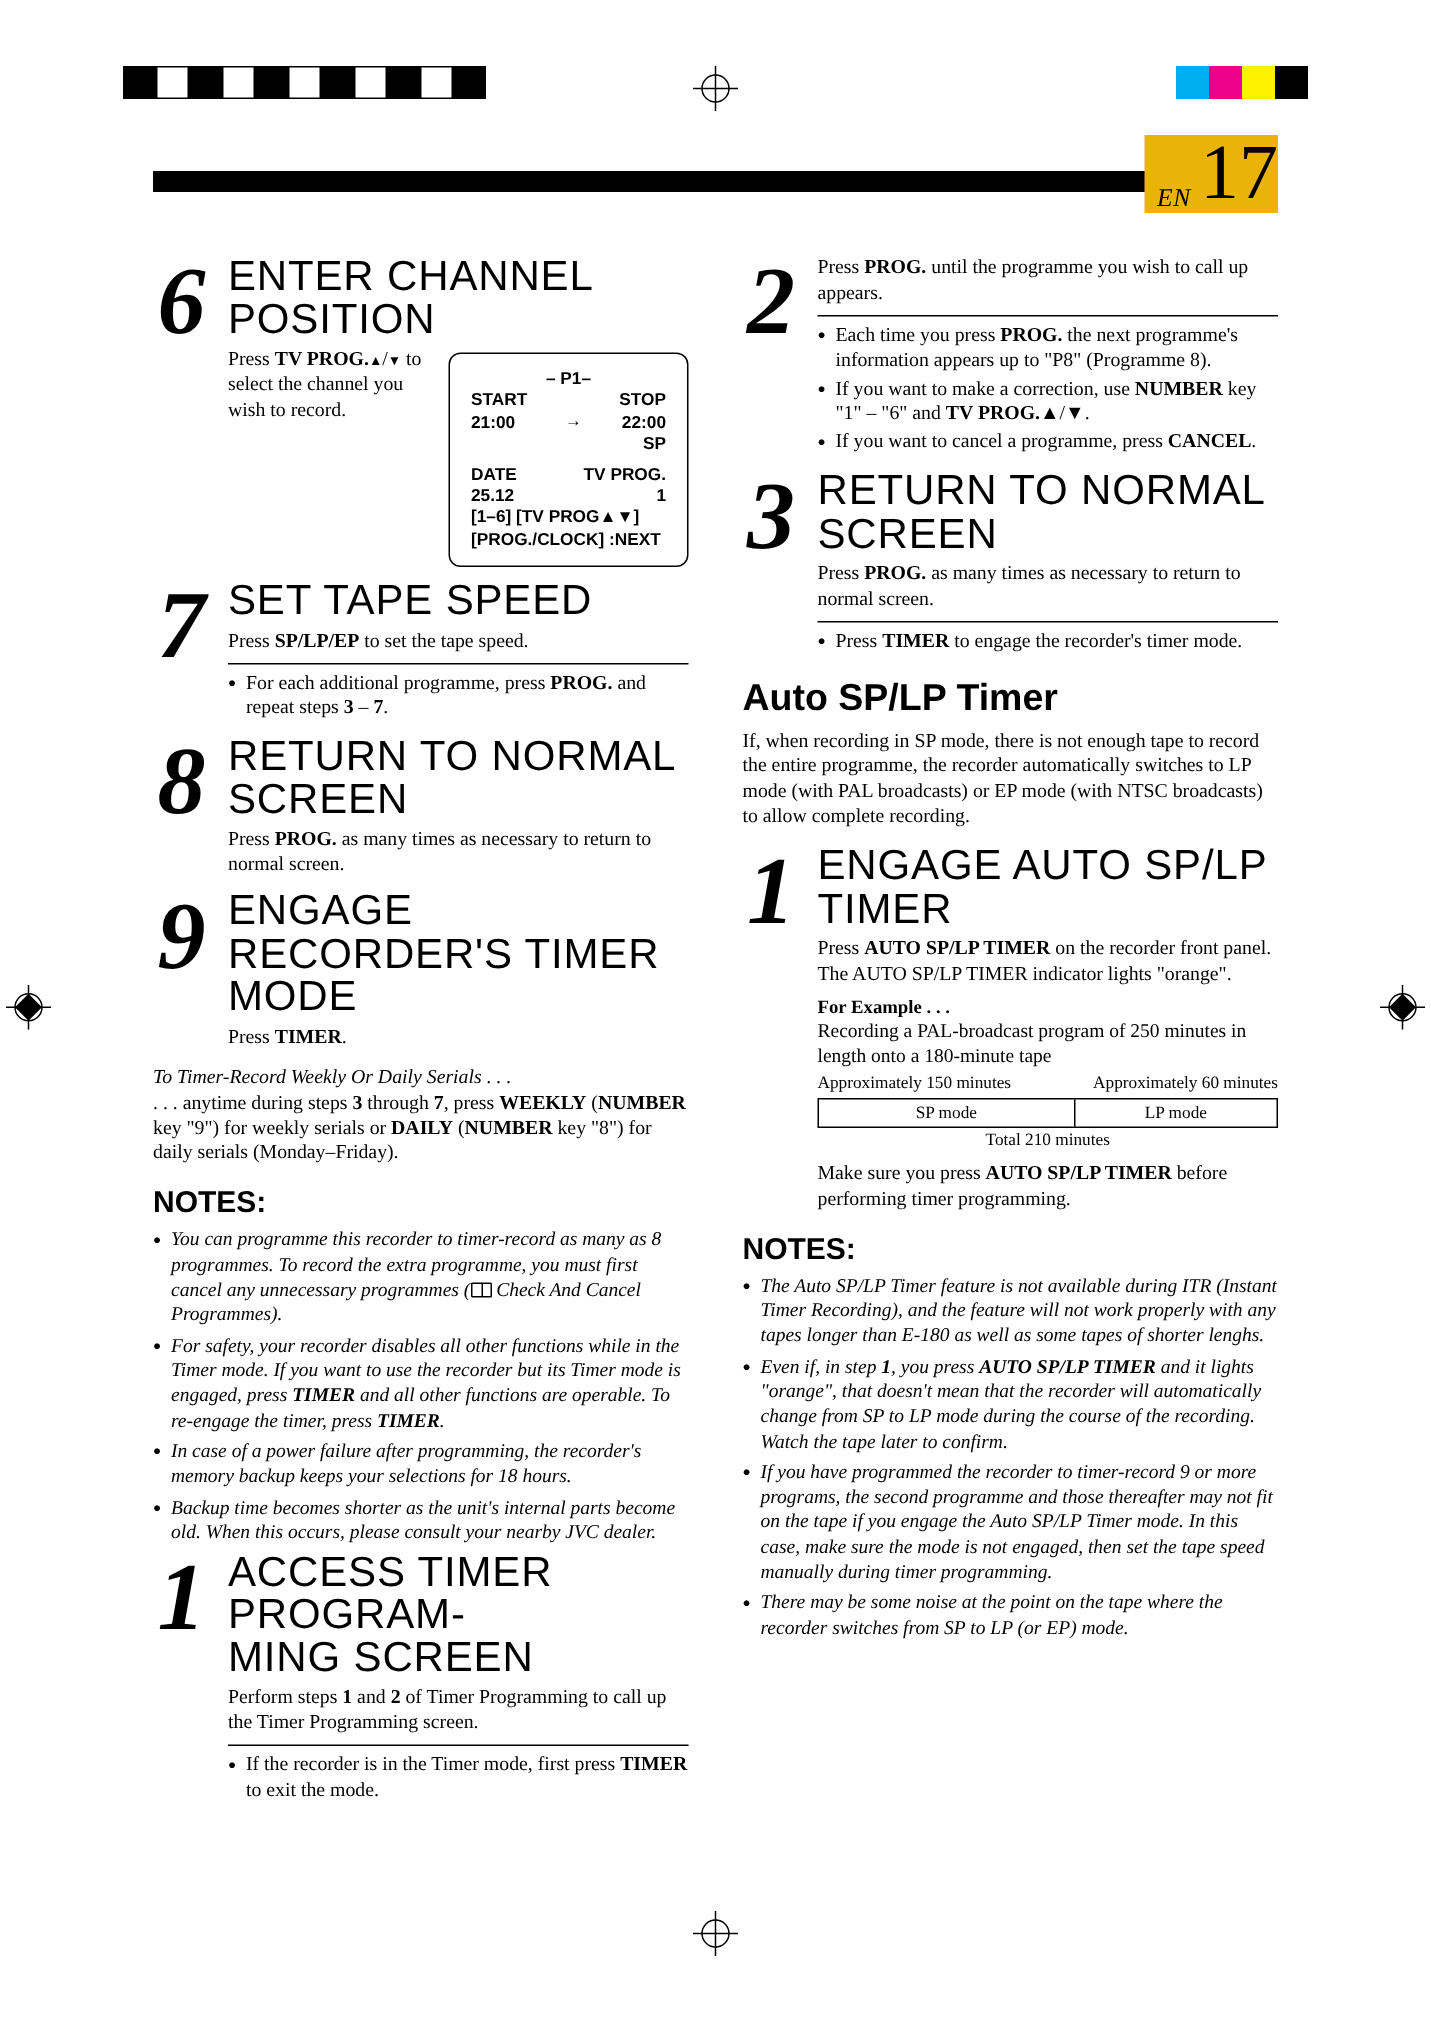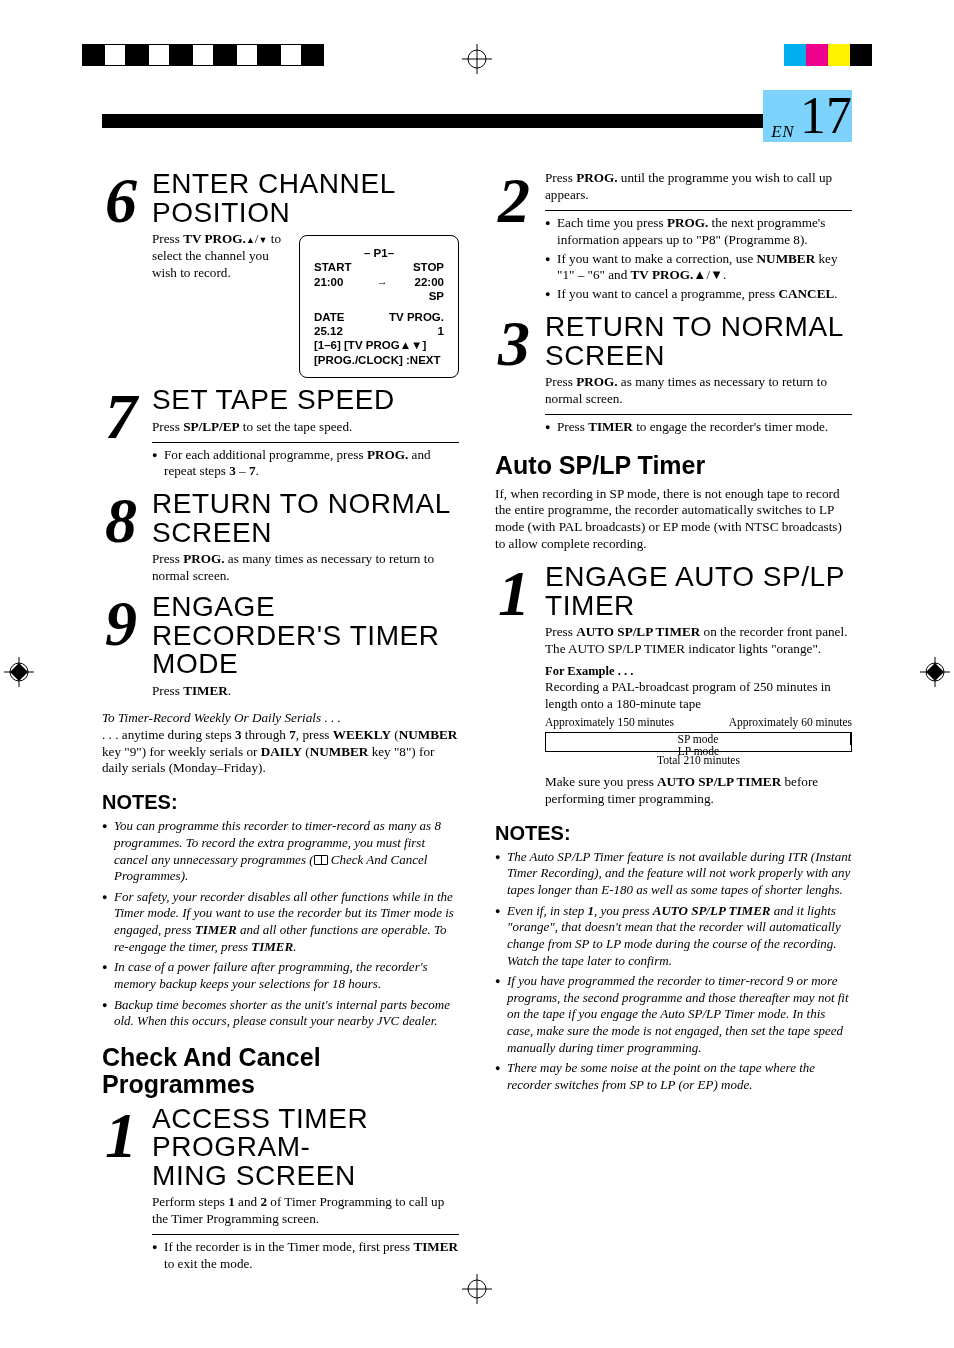--- a/index.html
+++ b/index.html
@@ -20,21 +20,21 @@
   .crosshair { position: absolute; left: 50%; transform: translateX(-50%); }
   .crosshair.top { top: 44px; }
   .crosshair.bottom { bottom: 44px; }
   .crosshair svg { display: block; }
   .side-target { position: absolute; top: 50%; transform: translateY(-50%); }
   .side-target.left { left: 4px; }
   .side-target.right { right: 4px; }
 
   
   .header-rule { position: absolute; left: 102px; right: 102px; top: 114px; height: 14px; background:#000; }
-  .page-no-wrap { position: absolute; right: 102px; top: 90px; background:#7dd3fc; padding-left:8px; display:flex; align-items:flex-end; gap:6px; }
+  .page-no-wrap { position: absolute; right: 102px; top: 90px; background:#eab308; padding-left:8px; display:flex; align-items:flex-end; gap:6px; }
   .page-en { font-style: italic; font-size: 17px; font-family: Georgia, serif; letter-spacing: .5px; }
   .page-num { font-size: 52px; line-height: 1; font-weight: 400; font-family: Georgia, serif; }
 
   
   .page {
     position: absolute; left: 102px; right: 102px; top: 170px; bottom: 100px;
     display: flex; gap: 36px;
   }
   .col { flex: 1 1 0; min-width: 0; }
 
@@ -118,21 +118,21 @@
   ul.notes li::before { content: "●"; position: absolute; left: 0; font-size: 9px; top: 3px; font-style: normal;}
   ul.notes b { font-style: italic; }
   .book-icon { display:inline-block; width:14px; height:10px; border:1px solid #000; border-radius:1px; vertical-align:-1px; position:relative; font-style:normal;}
   .book-icon::after{content:""; position:absolute; left:50%; top:0; bottom:0; width:1px; background:#000;}
 
   hr.thin { border:none; border-top:1px solid #000; margin:6px 0 4px; }
 
   
   .splp-diag { margin-top:4px; }
   .splp-toprow { display:flex; justify-content:space-between; font-size:11.5px; line-height:1.2; }
-  .splp-bar { display:flex; border:1px solid #000; height:20px; margin-top:2px;flex-direction:column; }
+  .splp-bar { display:flex; border:1px solid #000; height:20px; margin-top:2px; }
   .splp-bar .sp { flex: 0 0 56%; display:flex; align-items:center; justify-content:center; font-size:11.5px; border-right:1px solid #000;}
   .splp-bar .lp { flex: 1 1 auto; display:flex; align-items:center; justify-content:center; font-size:11.5px;}
   .splp-total { text-align:center; font-size:11.5px; margin-top:2px;}
   .for-example { font-weight:700; font-size:12.5px; margin-top:6px;}
   .example-body { font-size:13px; line-height:1.28; }
 
   .step6-row { display:flex; gap:14px; align-items:flex-start; }
   .tri-up::after{content:"▲"; font-size:9px;}
   .tri-dn::after{content:"▼"; font-size:9px;}
 </style>
@@ -258,21 +258,20 @@
     <div class="weekly-body">. . . anytime during steps <b>3</b> through <b>7</b>, press <b>WEEKLY</b> (<b>NUMBER</b> key "9") for weekly serials or <b>DAILY</b> (<b>NUMBER</b> key "8") for daily serials (Monday–Friday).</div>
 
     <div class="notes-h">NOTES:</div>
     <ul class="notes" id="left-notes">
         <li>You can programme this recorder to timer-record as many as 8 programmes. To record the extra programme, you must first cancel any unnecessary programmes (<span class="book-icon"></span> Check And Cancel Programmes).</li>
         <li>For safety, your recorder disables all other functions while in the Timer mode. If you want to use the recorder but its Timer mode is engaged, press <b>TIMER</b> and all other functions are operable. To re-engage the timer, press <b>TIMER</b>.</li>
         <li>In case of a power failure after programming, the recorder's memory backup keeps your selections for 18 hours.</li>
         <li>Backup time becomes shorter as the unit's internal parts become old. When this occurs, please consult your nearby JVC dealer.</li>
       </ul>
 
-    <div class="section-h">Check And Cancel Programmes</div>
 
     <div class="step">
       <div class="step-num">1</div>
       <div class="step-body">
         <div class="step-title" style="white-space:pre-line">ACCESS TIMER PROGRAM-
 MING SCREEN</div>
         <div class="step-text">Perform steps <b>1</b> and <b>2</b> of Timer Programming to call up the Timer Programming screen.</div>
         <hr class="thin">
         <ul class="bullets">
             <li>If the recorder is in the Timer mode, first press <b>TIMER</b> to exit the mode.</li>

